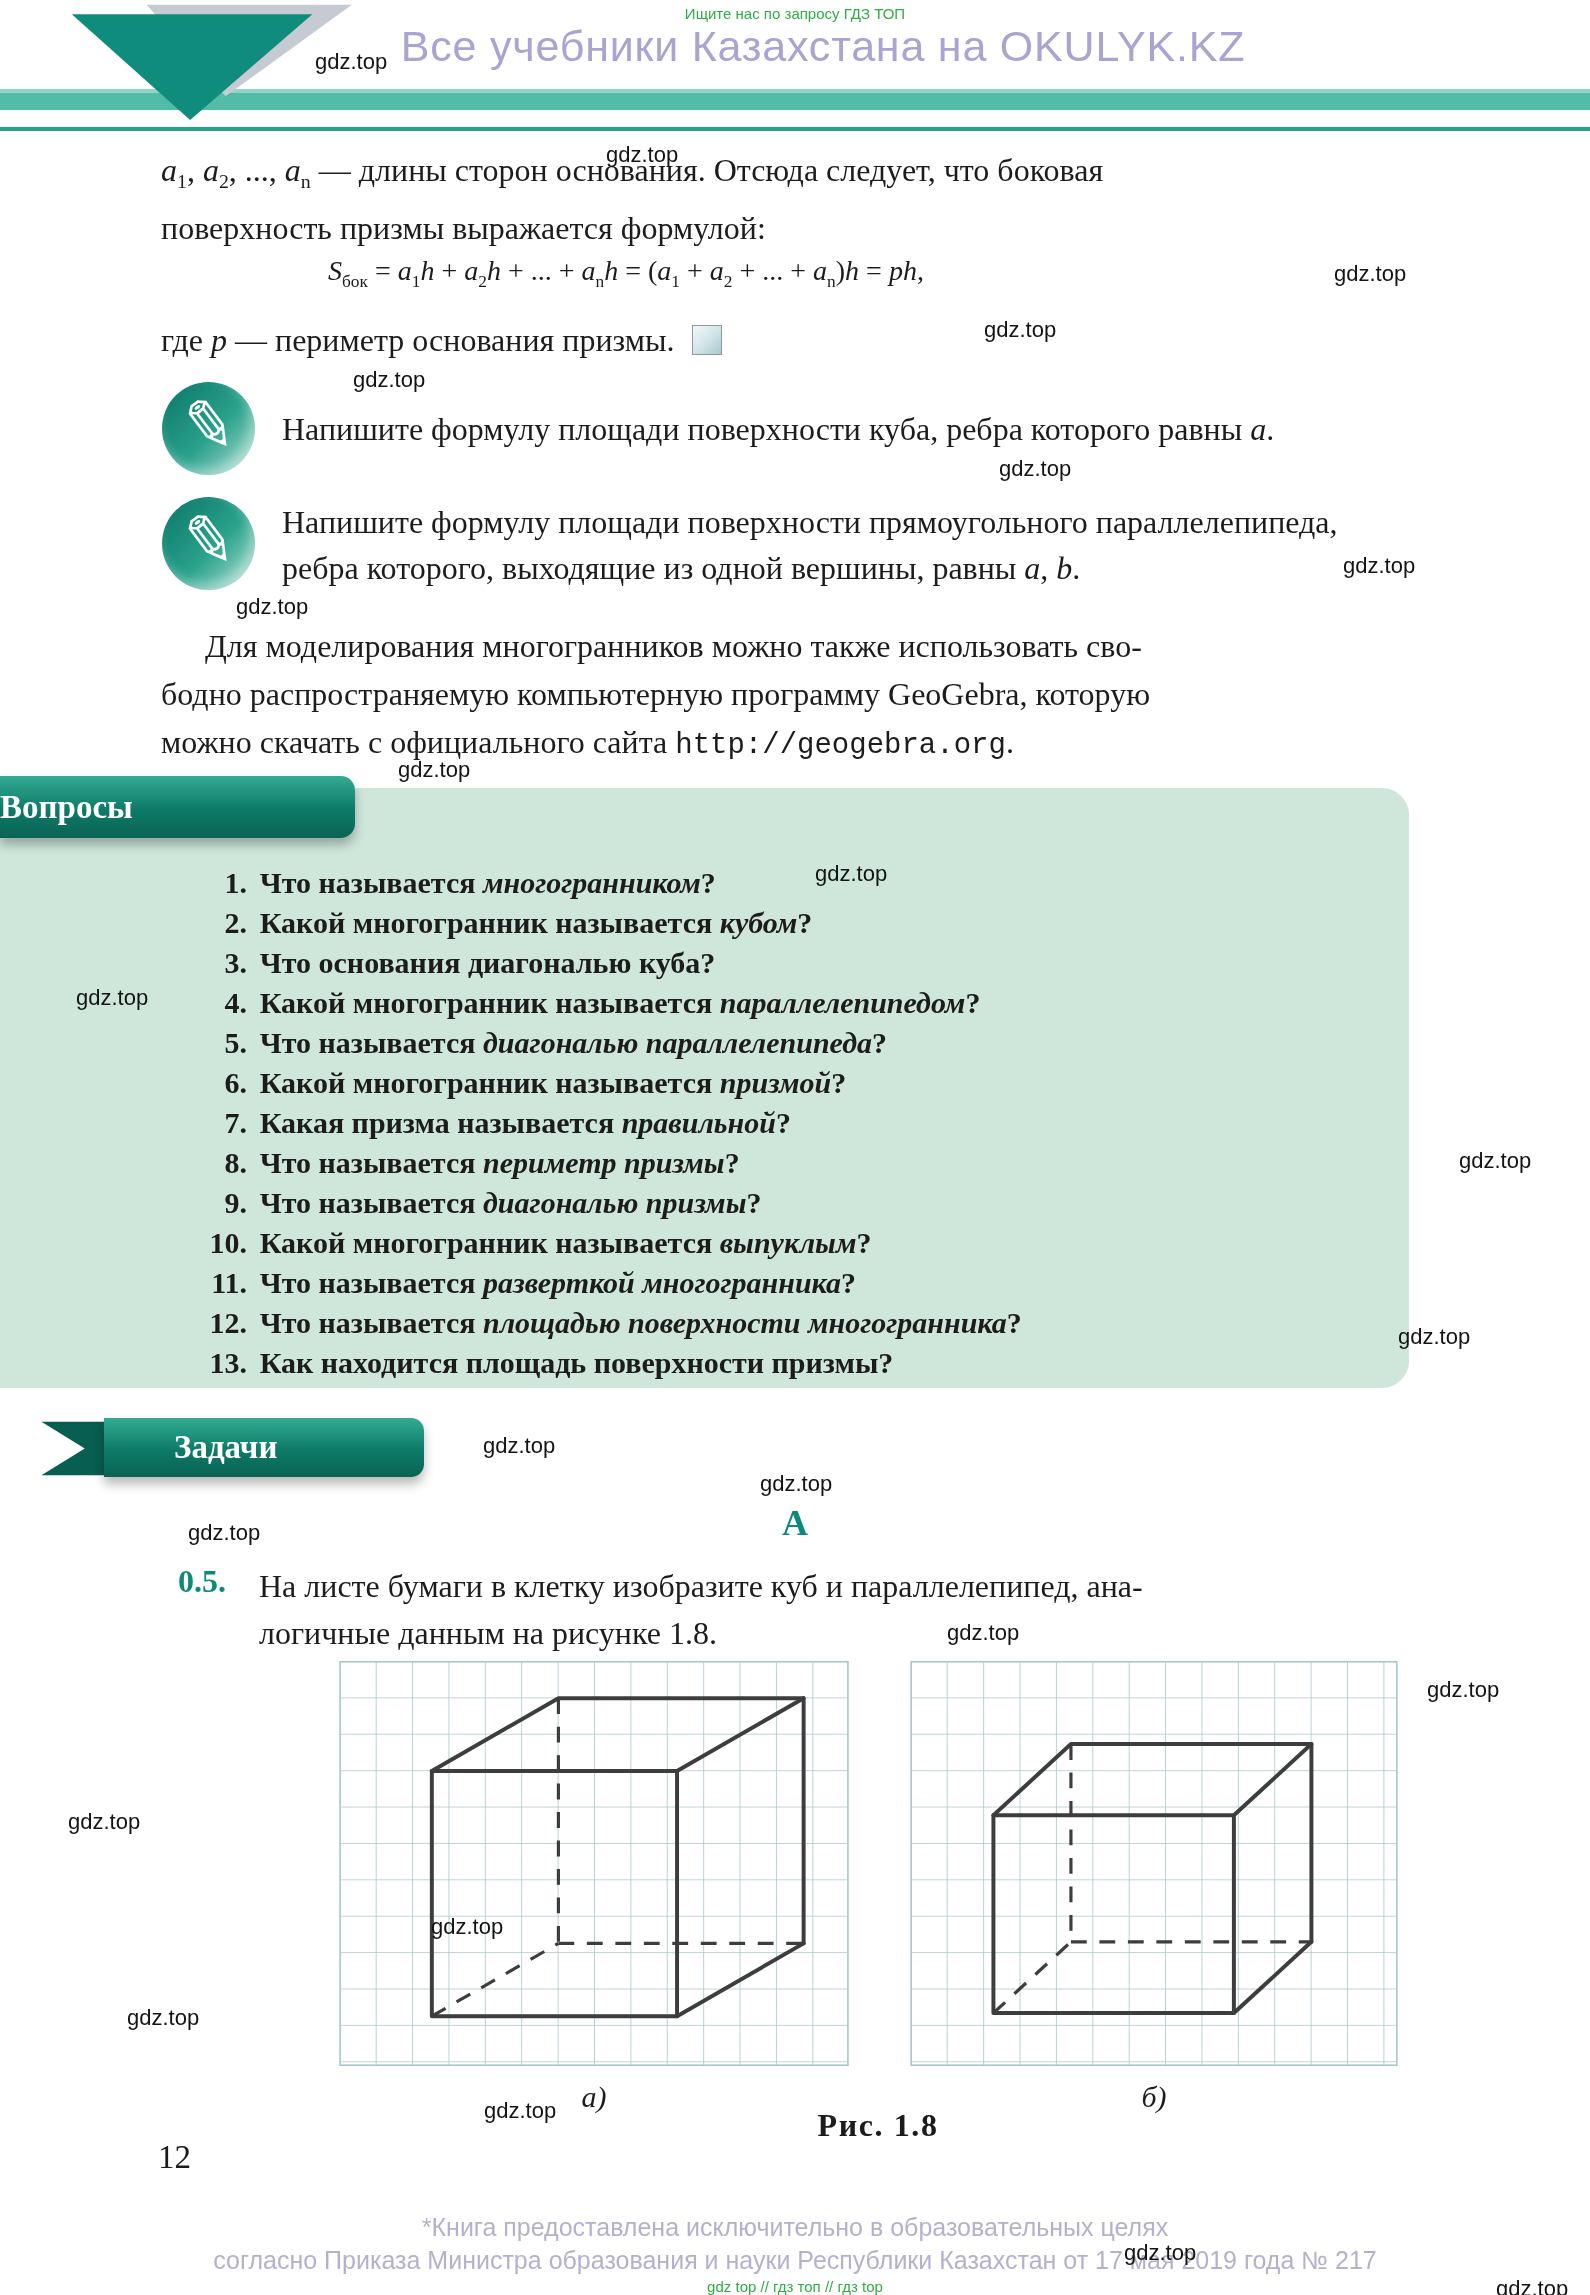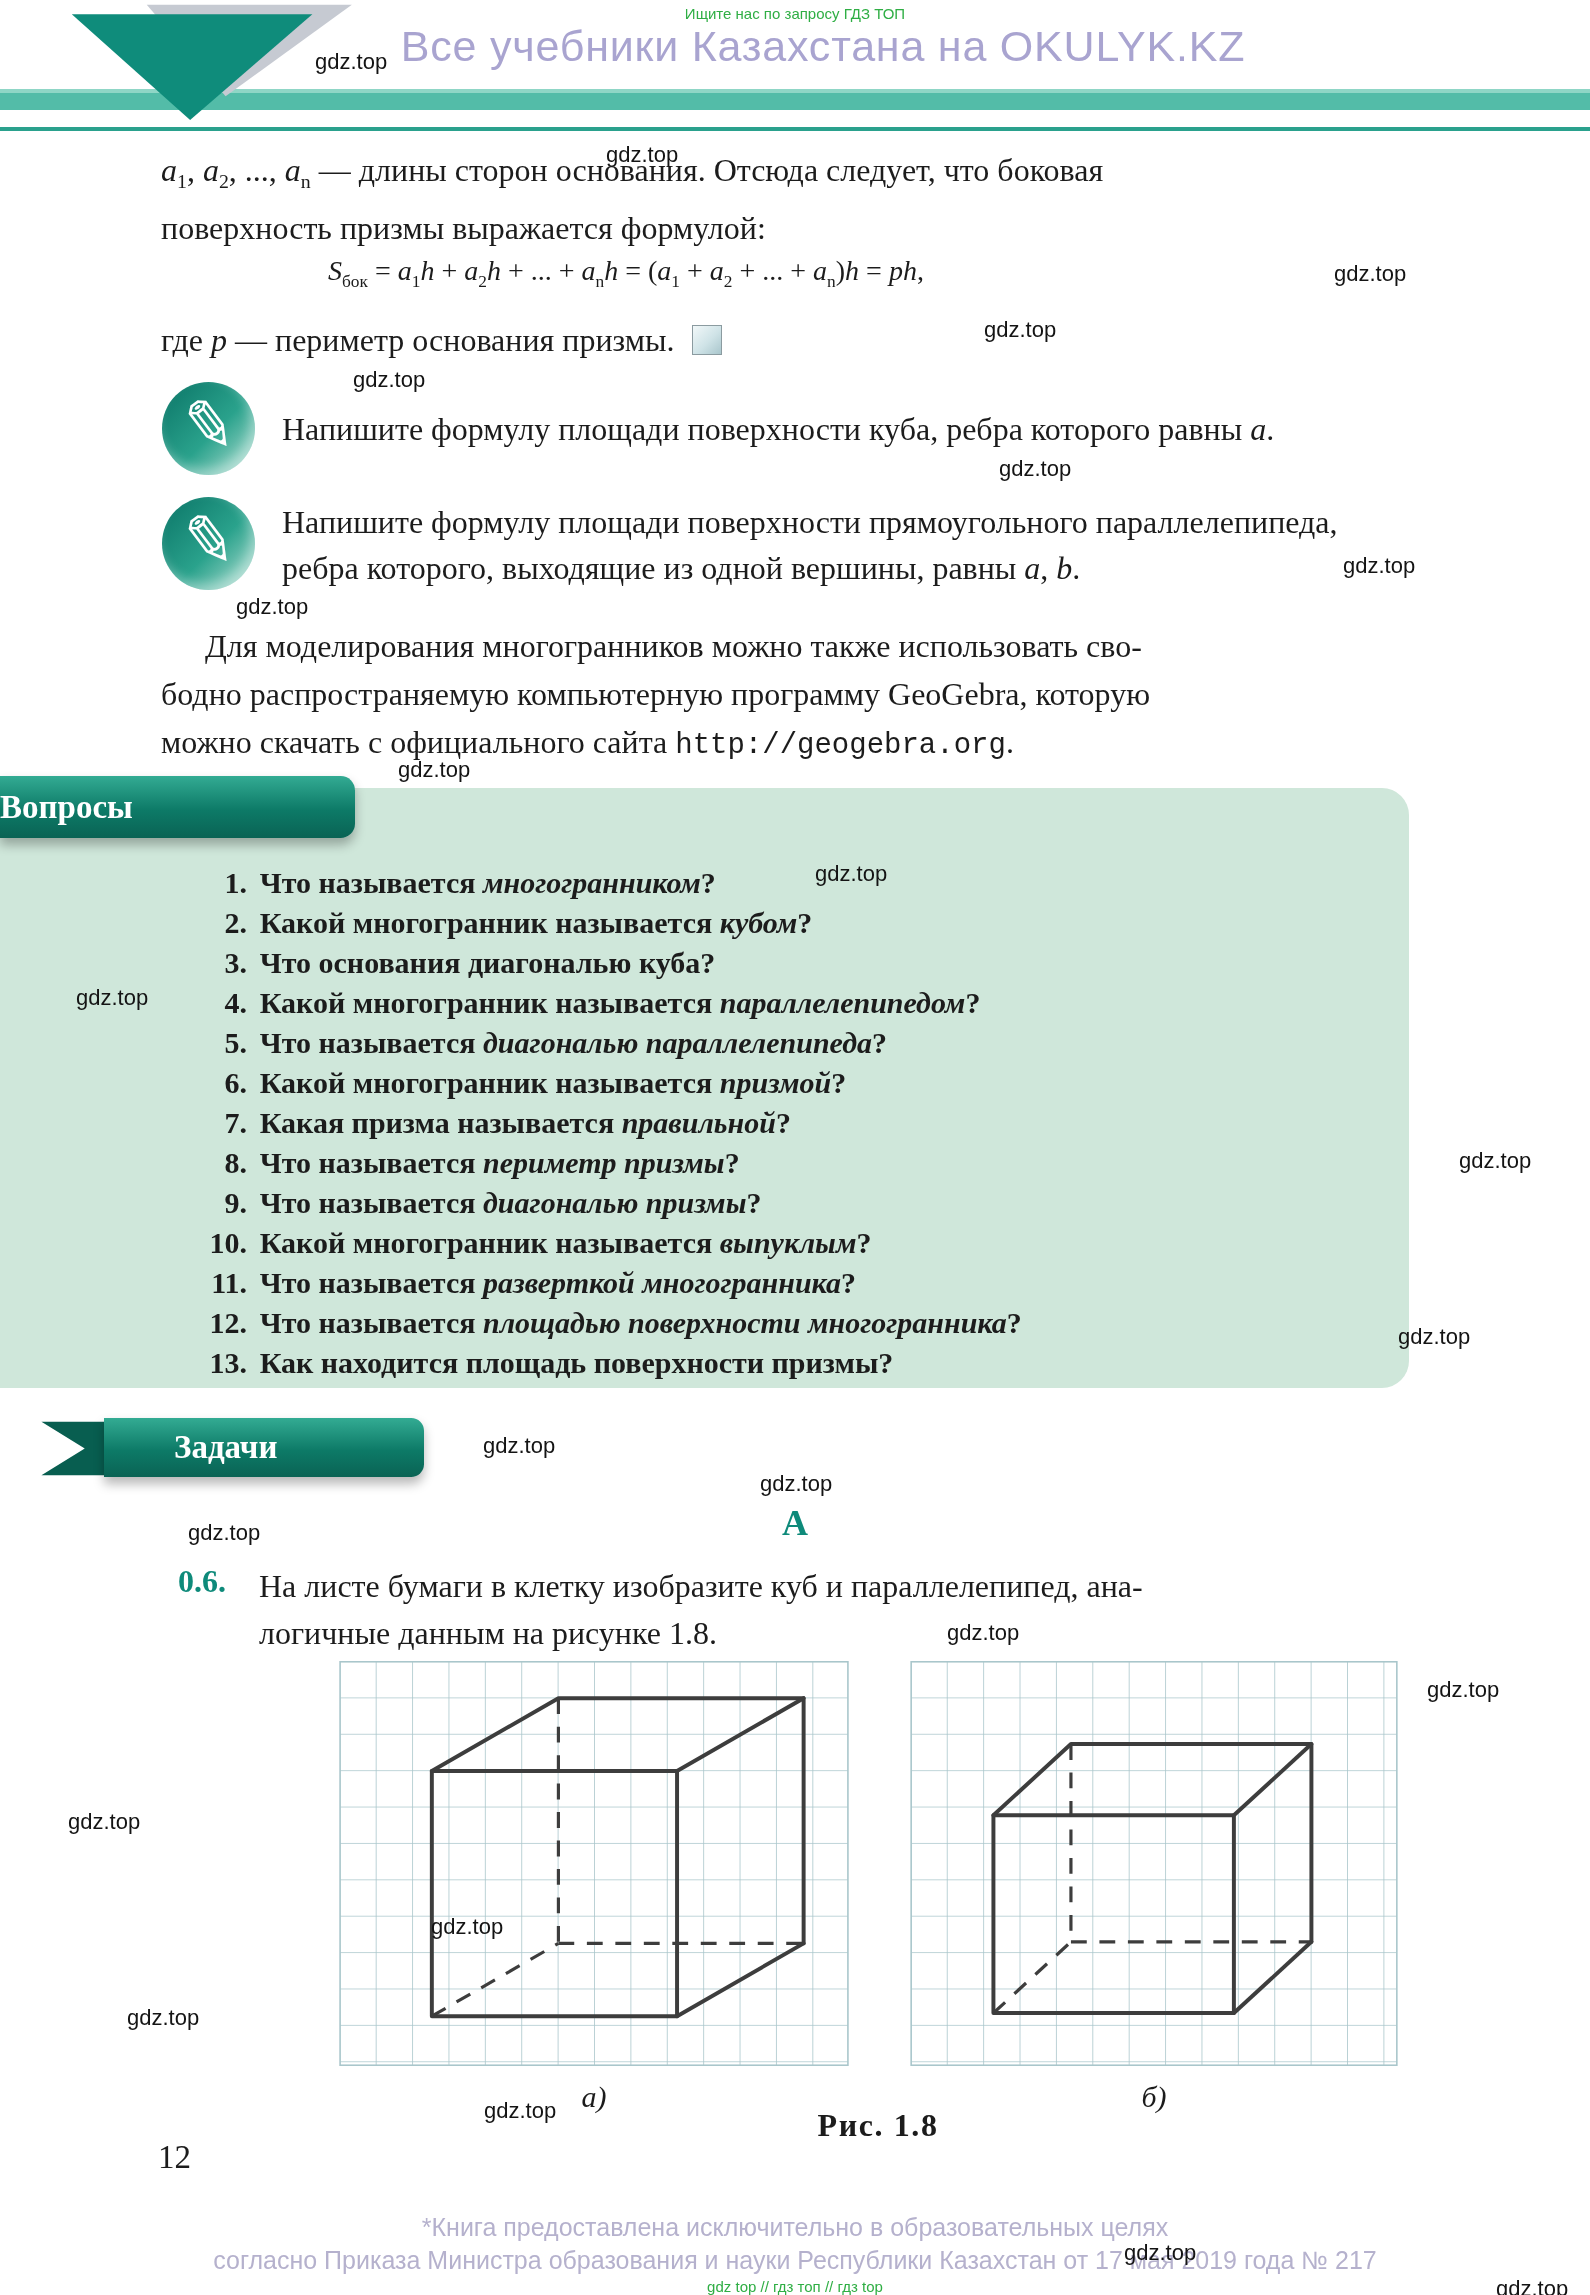--- a/index.html
+++ b/index.html
@@ -160,21 +160,21 @@
       </div>
     </div>
 
   <svg class="tasks-chevron" width="119" height="63" viewBox="0 0 150 80">
     <polygon points="0,6 95,6 150,40 95,74 0,74 55,40" fill="#085e50"></polygon>
   </svg>
   <div class="tasks-bar">
     <span>Задачи</span>
   </div>
   <div class="abs level">А</div>
-  <div class="abs problem-num">0.6.</div>
+  <div class="abs problem-num">0.5.</div>
   <div class="abs problem-text">На листе бумаги в клетку изобразите куб и параллелепипед, ана-<br>логичные данным на рисунке 1.8.</div>
 
   <svg class="abs fig-a" width="510" height="405" viewBox="0 0 644 512">
     <defs>
       <pattern id="g1" width="46" height="46" patternUnits="userSpaceOnUse">
         <path d="M46 0H0V46" fill="none" stroke="#a9c6cb" stroke-width="2"></path>
       </pattern>
     </defs>
     <rect x="1" y="1" width="642" height="510" fill="url(#g1)" stroke="#a9c6cb" stroke-width="2"></rect>
     <g stroke="#3d3d3d" stroke-width="5" fill="none" stroke-linejoin="round" stroke-linecap="round">

